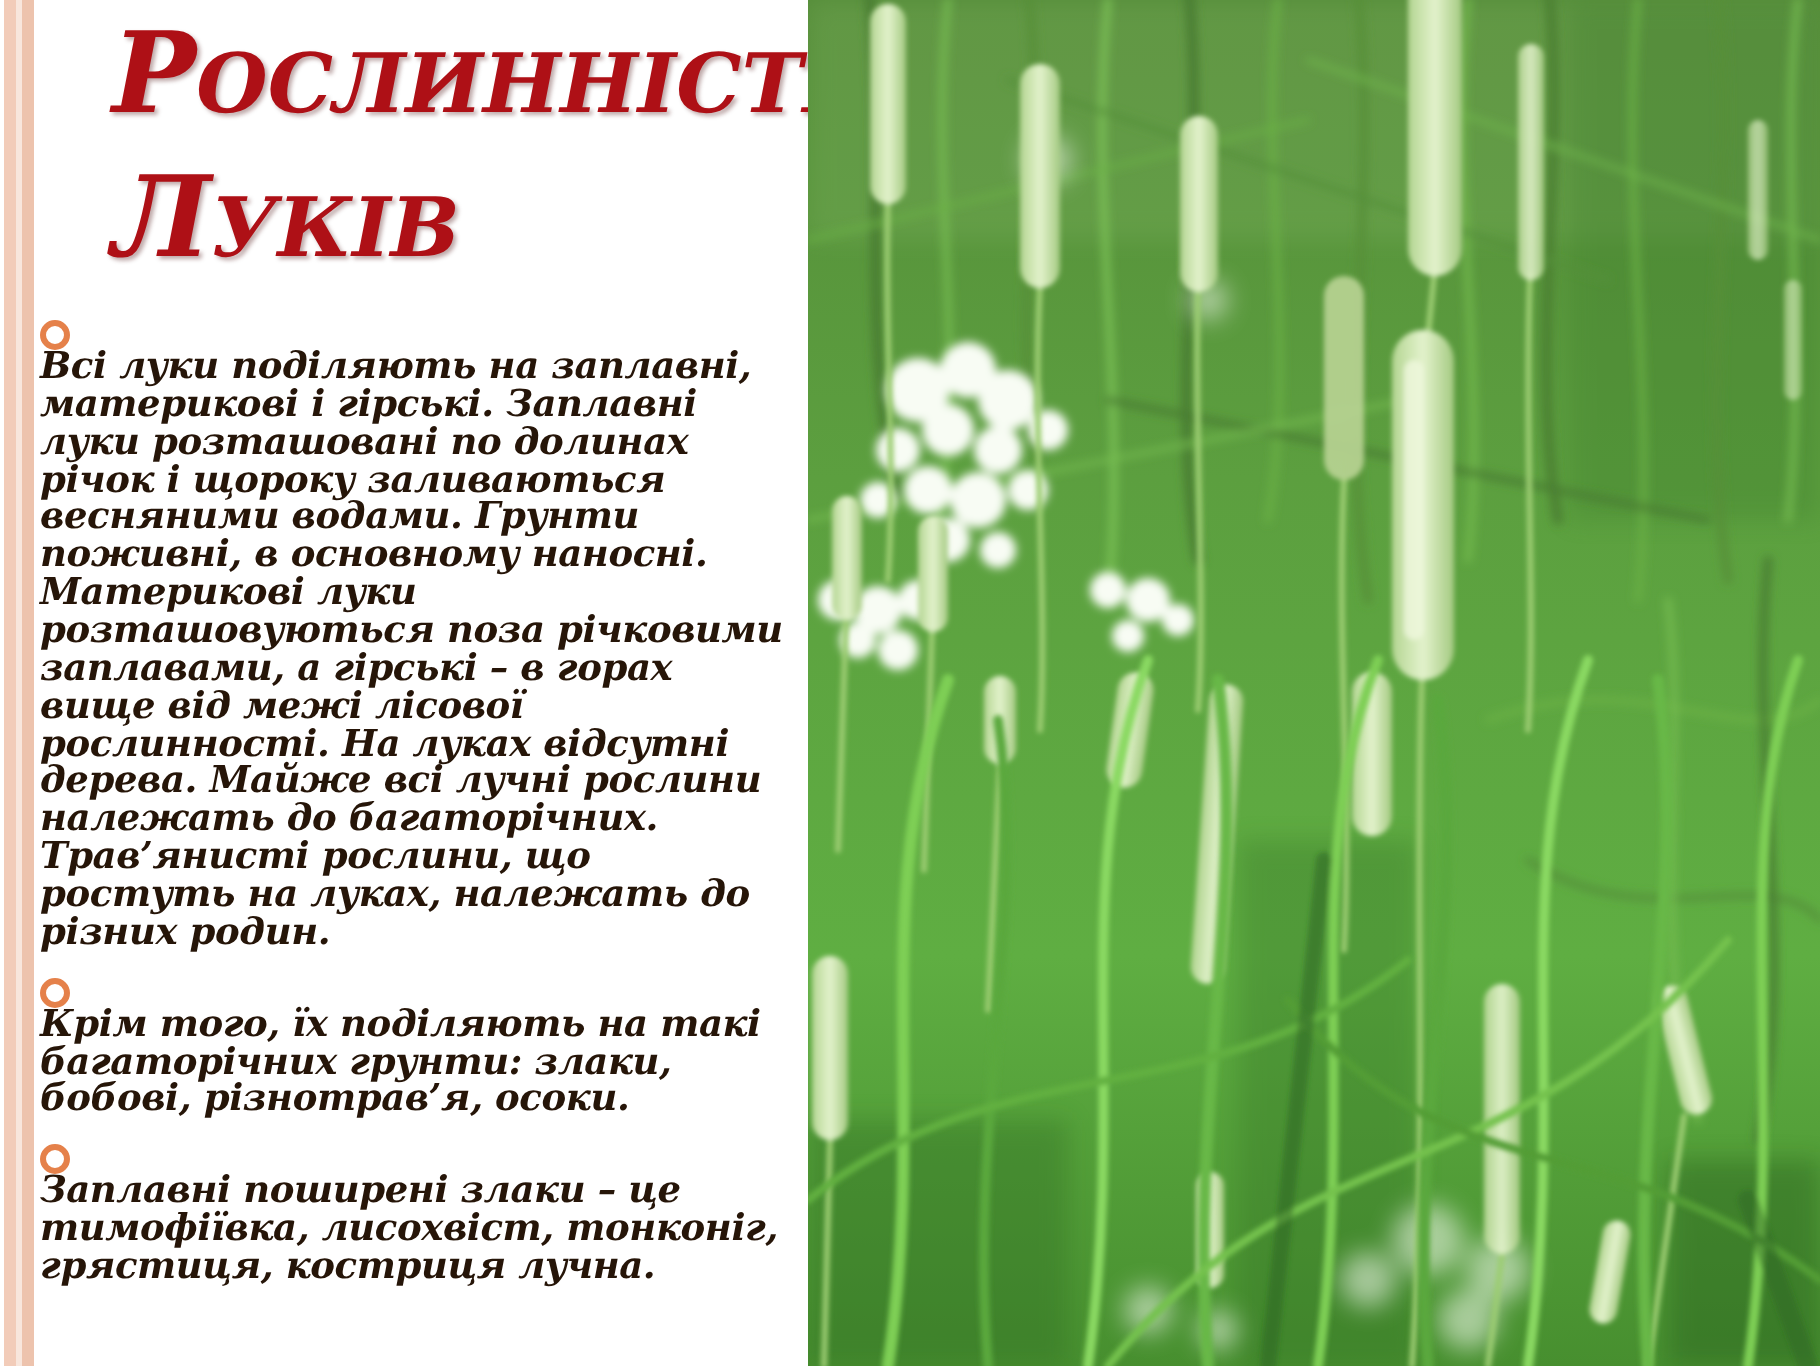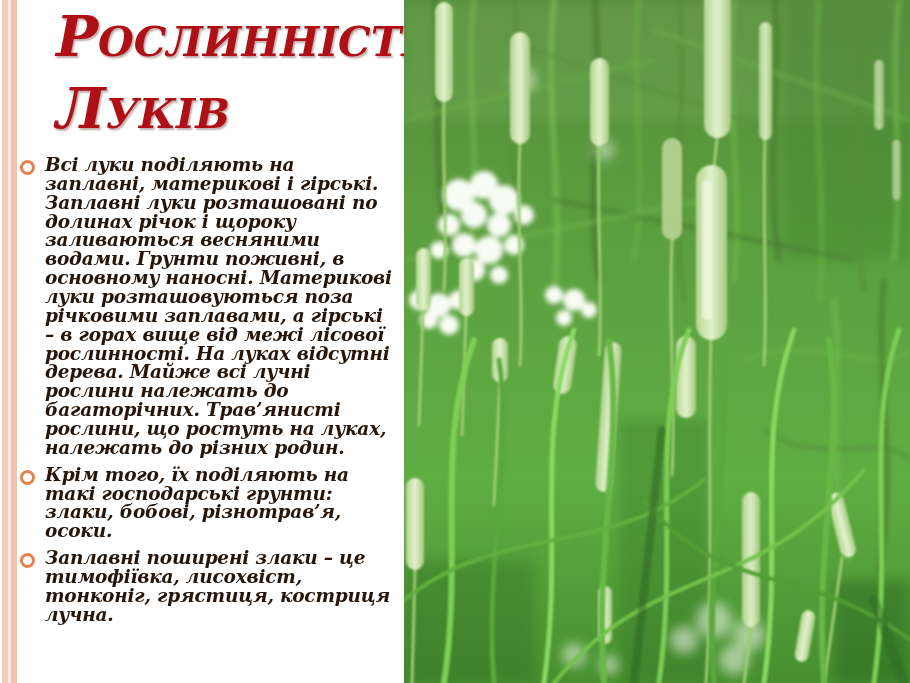--- a/index.html
+++ b/index.html
@@ -25,21 +25,21 @@
     position:absolute;left:0;white-space:nowrap;
     font-style:italic;font-weight:bold;
     font-size:41px;letter-spacing:0px;line-height:1;
     text-shadow:1.5px 1.5px 2px rgba(70,10,10,0.35);
   }
   .tline1{top:22px;}
   .tline2{top:94px;}
   .cap{font-size:56px;line-height:0;}
   
   .bullets{position:absolute;left:20px;top:156px;width:376px;}
-  .bullet{display:flex;margin-bottom:8px;}
+  .bullet{display:flex;margin-bottom:8px;flex-direction:column;}
   .ring{
     flex:0 0 auto;width:9px;height:9px;margin:4px 10px 0 0;
     border:3px solid #e5814a;border-radius:50%;background:#ffffff;
   }
   .btext{
     font-size:18.5px;line-height:1.02;
     font-weight:bold;font-style:italic;
     color:#261508;letter-spacing:-0.2px;
   }
   
@@ -57,21 +57,21 @@
     <div class="tline tline2"><span class="cap">Л</span><span>УКІВ</span></div>
   </div>
 
   <div class="bullets">
     <div class="bullet">
       <span class="ring"></span>
       <span class="btext">Всі луки поділяють на заплавні, материкові і гірські. Заплавні луки розташовані по долинах річок і щороку заливаються весняними водами. Грунти поживні, в основному наносні. Материкові луки розташовуються поза річковими заплавами, а гірські – в горах вище від межі лісової рослинності. На луках відсутні дерева. Майже всі лучні рослини належать до багаторічних. Трав’янисті рослини, що ростуть на луках, належать до різних родин.</span>
     </div>
     <div class="bullet">
       <span class="ring"></span>
-      <span class="btext">Крім того, їх поділяють на такі господарські грунти: злаки, бобові, різнотрав’я, осоки.</span>
+      <span class="btext">Крім того, їх поділяють на такі багаторічних грунти: злаки, бобові, різнотрав’я, осоки.</span>
     </div>
     <div class="bullet">
       <span class="ring"></span>
       <span class="btext">Заплавні поширені злаки – це тимофіївка, лисохвіст, тонконіг, грястиця, костриця лучна.</span>
     </div>
   </div>
 
   <svg class="photo" viewBox="0 0 506 683" preserveAspectRatio="none" aria-hidden="true">
     <defs>
       <linearGradient id="bg" x1="0" y1="0" x2="0" y2="1">

